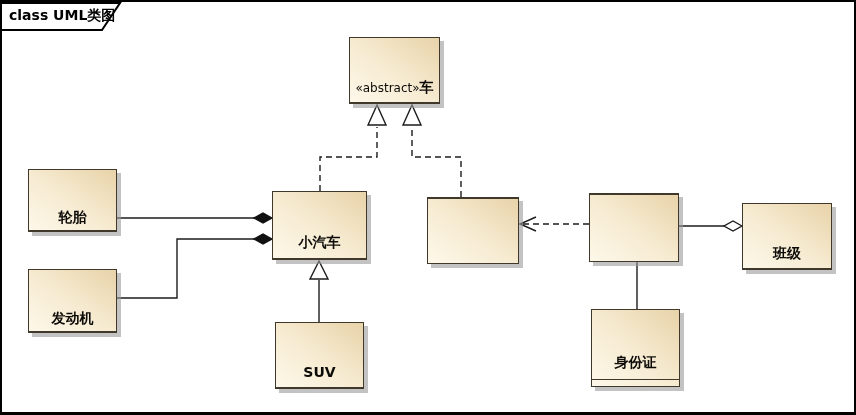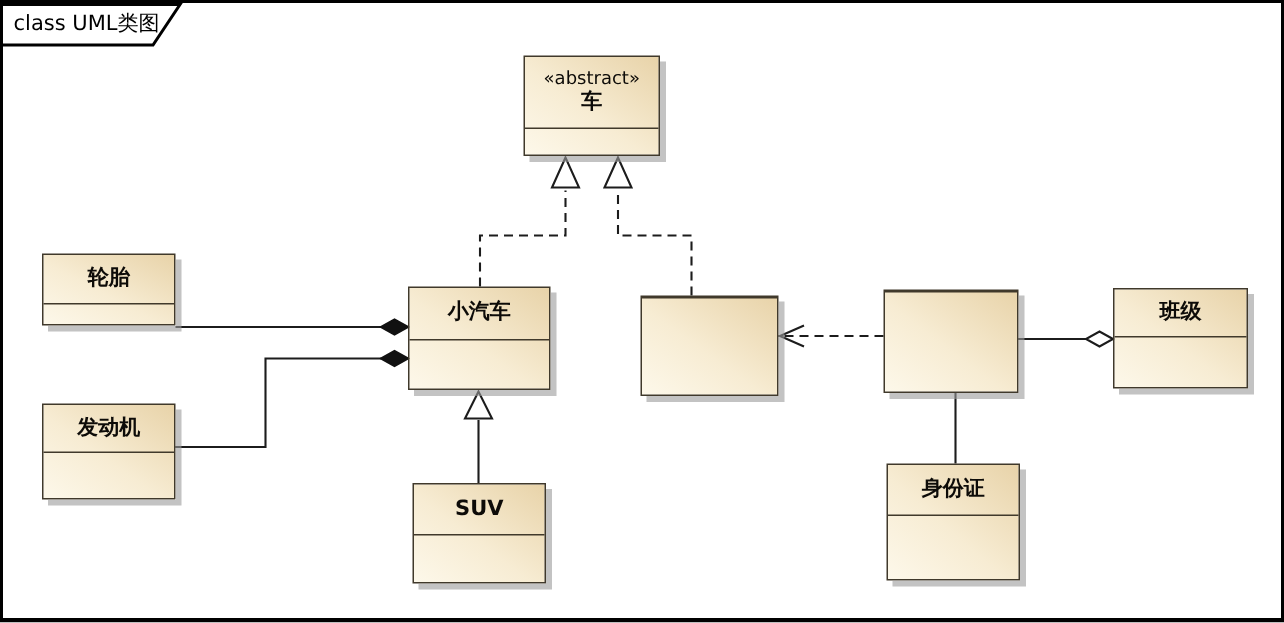--- a/index.html
+++ b/index.html
@@ -10,35 +10,35 @@
     box-sizing:border-box;
     background:#ffffff;
     border:2px solid #000000;
     border-bottom-width:3px;
     overflow:hidden;
   }
   .frame-tab{position:absolute;left:0;top:0;width:130px;height:34px;z-index:3;}
   .frame-tab svg{position:absolute;left:0;top:0;}
   .frame-tab-label{
     position:absolute;left:7px;top:5px;
-    font-size:14px;font-weight:normal;color:#000000;
+    font-size:14px;font-weight:bold;color:#000000;
     letter-spacing:0px;white-space:nowrap;
   }
   .connector-layer{position:absolute;left:0;top:0;z-index:1;}
   .uml-class{
     position:absolute;z-index:2;
     box-sizing:border-box;
     background:linear-gradient(to top right,#fdf8ea 0%,#f7ecd3 45%,#e8d3a9 100%);
     border:1px solid #40392b;
     box-shadow:4px 4px 0 rgba(155,155,155,0.6);
     display:flex;flex-direction:column;
   }
   .uml-name{
-    display:flex;flex-direction:column;align-items:center;justify-content:center;
-    font-weight:bold;font-size:14px;color:#0d0b08;line-height:1.25;
+    display:flex;flex-direction:row;align-items:center;justify-content:center;
+    font-weight:bold;font-size:14px;color:#0d0b08;line-height:1.25;margin-top:36px;
   }
   .uml-stereotype{font-weight:normal;font-size:12px;color:#0d0b08;}
   .uml-compartment{flex:1;border-top:1px solid #40392b;}
 </style>
 </head>
 <body>
 
 <div class="frame">
 
   <svg class="connector-layer" width="856" height="415" viewBox="0 0 856 415">
@@ -91,21 +91,21 @@
   </div>
 
   <div class="uml-class" style="left:347px;top:35px;width:91px;height:67px">
     <div class="uml-name" style="height:47px">
       <span class="uml-stereotype">«abstract»</span>
       <span>车</span>
     </div>
     <div class="uml-compartment"></div>
   </div>
 
-  <div class="uml-class" style="left:26px;top:167px;width:89px;height:48px">
+  <div class="uml-class" style="left:26px;top:167px;width:89px;height:63px">
     <div class="uml-name" style="height:32px">轮胎</div>
     <div class="uml-compartment"></div>
   </div>
 
   <div class="uml-class" style="left:26px;top:267px;width:89px;height:64px">
     <div class="uml-name" style="height:31px">发动机</div>
     <div class="uml-compartment"></div>
   </div>
 
   <div class="uml-class" style="left:273px;top:320px;width:89px;height:67px">
@@ -119,21 +119,21 @@
   </div>
 
   <div class="uml-class" style="left:425px;top:195px;width:92px;height:67px">
     <div class="uml-compartment"></div>
   </div>
 
   <div class="uml-class" style="left:587px;top:191px;width:90px;height:69px">
     <div class="uml-compartment"></div>
   </div>
 
-  <div class="uml-class" style="left:740px;top:190px;width:90px;height:67px">
+  <div class="uml-class" style="left:740px;top:201px;width:90px;height:67px">
     <div class="uml-name" style="height:31px">班级</div>
     <div class="uml-compartment"></div>
   </div>
 
   <div class="uml-class" style="left:589px;top:307px;width:89px;height:78px">
     <div class="uml-name" style="height:33px">身份证</div>
     <div class="uml-compartment"></div>
   </div>
 
 </div>

